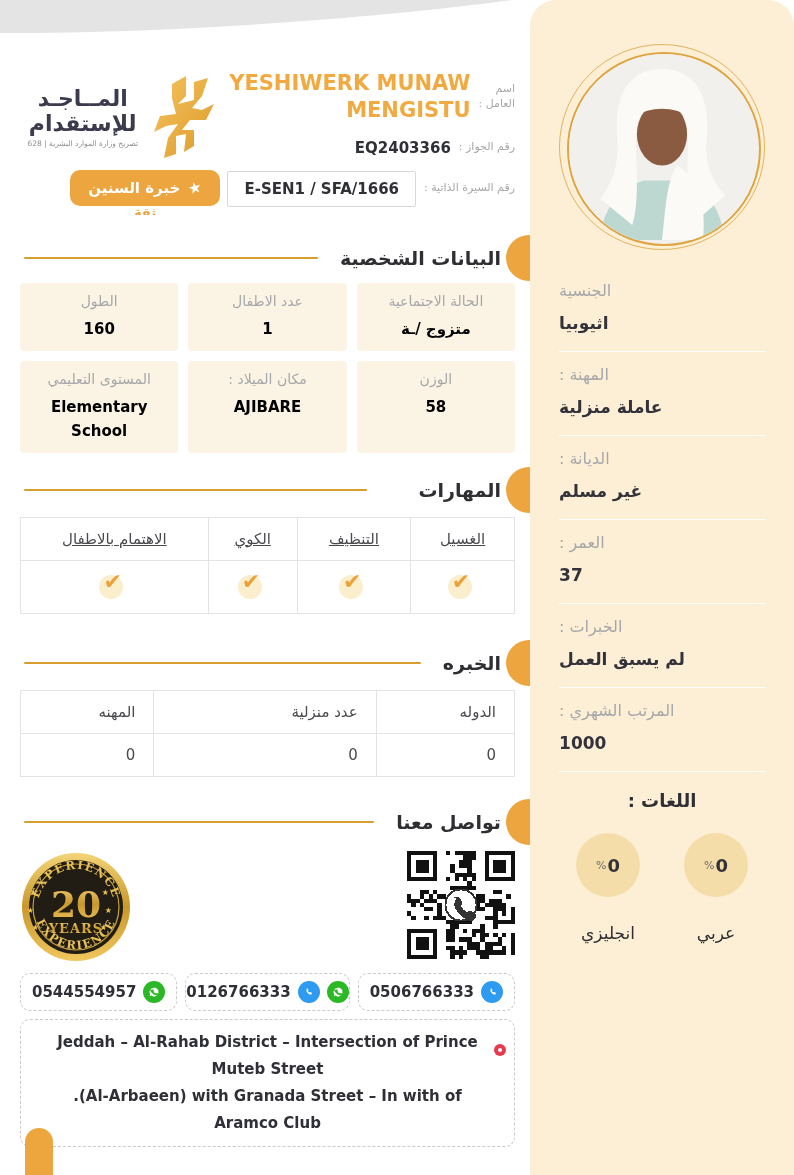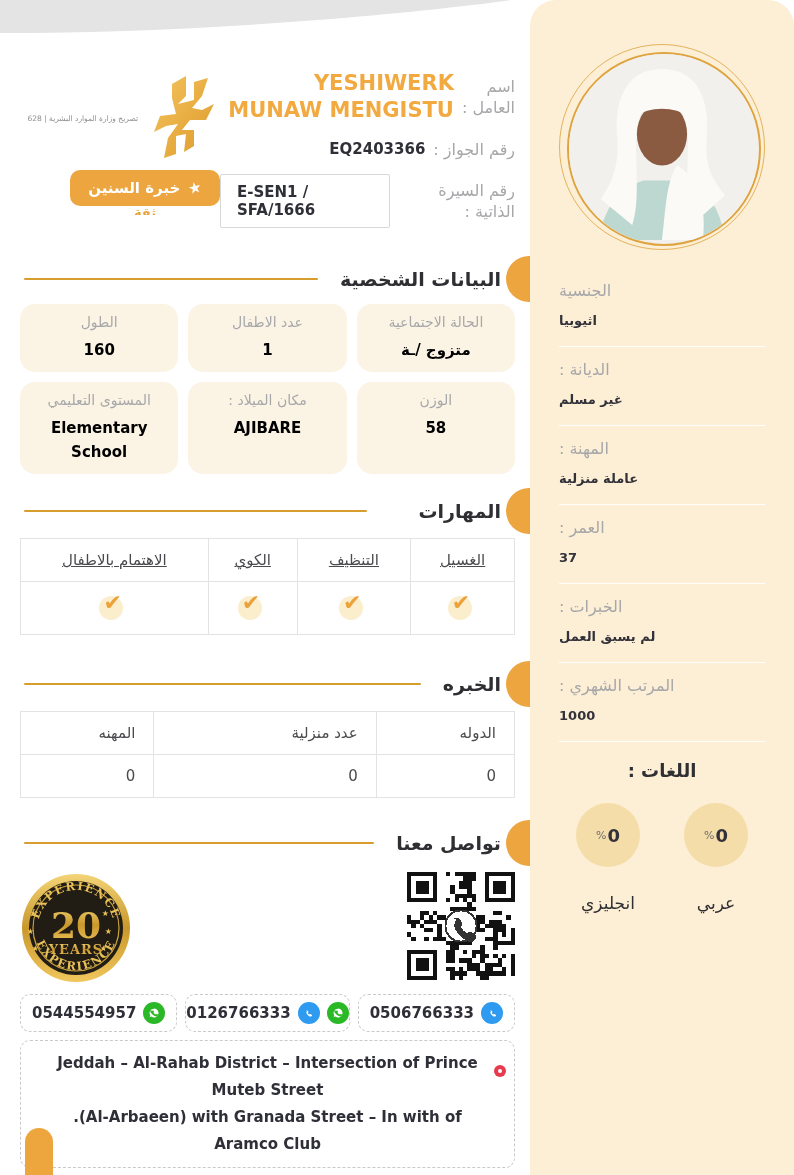--- a/index.html
+++ b/index.html
@@ -11,38 +11,38 @@
   .side-col{position:absolute;top:0;right:0;width:264px;height:1175px;background:#fcefd5;
             border-radius:26px 26px 0 0;z-index:1;}
   .photo-wrap{position:relative;width:190px;height:190px;margin:52px auto 0;}
   .photo{position:relative;width:190px;height:190px;border-radius:50%;background:#f2f0ec;
          border:2px solid #dfa440;overflow:hidden;}
   .photo-ring{position:absolute;inset:-8px;border:1px solid #e4b25c;border-radius:50%;}
   .side-list{margin-top:26px;}
   .side-item{width:78%;margin:0 auto;text-align:left;padding:13px 0 18px;
              border-bottom:1px solid rgba(255,255,255,.9);direction:rtl;}
   .side-item .lbl{color:#a7a7aa;font-size:16px;}
-  .side-item .val{color:#33323b;font-weight:bold;font-size:13px;margin-top:13px;}
+  .side-item .val{color:#33323b;font-weight:bold;font-size:17px;margin-top:13px;}
   .langs-title{text-align:center;font-weight:bold;font-size:18px;color:#2f2f33;
                padding:18px 0 14px;direction:rtl;}
   .langs-row{display:flex;direction:rtl;justify-content:center;gap:44px;margin-top:8px;}
   .lang{display:flex;flex-direction:column;align-items:center;}
   .lang-circle{width:64px;height:64px;border-radius:50%;background:#f5dda9;display:flex;
                align-items:center;justify-content:center;direction:ltr;}
   .lang-circle .pct{font-size:11px;color:#6d6d70;margin-right:1px;}
   .lang-circle .num{font-size:18px;font-weight:bold;color:#33323b;}
   .lang-name{margin-top:26px;font-size:17px;color:#2f2f33;direction:rtl;}
   
   .main{position:absolute;top:0;left:0;width:530px;height:1175px;box-sizing:border-box;
         padding:70px 15px 0 20px;z-index:2;}
   
   .head-row{display:flex;direction:rtl;align-items:flex-start;}
   .worker{flex:1;direction:rtl;}
   .w-row{display:flex;direction:rtl;align-items:center;gap:8px;margin-bottom:14px;}
-  .w-label{color:#a7a7aa;font-size:16px;line-height:1.35;white-space:pre-line;text-align:right;}
+  .w-label{color:#a7a7aa;font-size:11px;line-height:1.35;white-space:pre-line;text-align:right;}
   .w-name{color:#f2a93f;font-weight:bold;font-size:21px;line-height:1.3;text-align:right;flex:1;}
   .w-val{font-weight:bold;font-size:15px;color:#2f2f38;}
   .w-box{border:1px solid #d8d8d8;background:#fff;padding:8px 16px;font-weight:bold;
          font-size:15px;color:#2f2f38;border-radius:2px;direction:ltr;}
   .logo-block{width:200px;margin-top:4px;}
   .logo-top{display:flex;align-items:center;gap:4px;}
   .wordmark{font-weight:bold;color:#3b3b4d;font-size:22px;line-height:1.15;text-align:center;direction:rtl;}
   .license{font-size:7.5px;color:#8e8e95;text-align:center;margin-top:3px;direction:rtl;letter-spacing:.5px;}
   .exp-btn{margin-top:10px;width:150px;height:36px;background:#eda53f;border-radius:10px;
            display:flex;direction:rtl;align-items:center;justify-content:center;gap:8px;
@@ -51,21 +51,21 @@
   .exp-sub{width:150px;height:9px;overflow:hidden;text-align:center;color:#e8a43c;
            font-weight:bold;font-size:13px;line-height:14px;}
   
   .sec-head{position:relative;display:flex;direction:rtl;align-items:center;margin-top:26px;}
   .sec-title{font-weight:bold;font-size:19px;color:#2f2f33;margin-left:6px;padding-right:14px;}
   .sec-line{flex:1;height:2px;background:#d79e2e;border-radius:2px;margin-right:16px;margin-left:4px;}
   .half-circle{position:absolute;right:-15px;top:50%;transform:translateY(-50%);
                width:24px;height:46px;background:#eda53f;border-radius:24px 0 0 24px;}
   
   .cards{display:grid;direction:rtl;grid-template-columns:repeat(3,1fr);gap:10px;margin-top:14px;}
-  .card{background:#fbf4e4;border-radius:15px;text-align:center;padding:10px 6px;box-sizing:border-box;}
+  .card{background:#fbf4e4;border-radius:4px;text-align:center;padding:10px 6px;box-sizing:border-box;}
   .card.r1{min-height:62px;} .card.r2{min-height:88px;}
   .card .lbl{color:#a7a7aa;font-size:14px;}
   .card .val{font-weight:bold;font-size:15px;color:#000000;margin-top:8px;line-height:1.6;}
   
   table.tbl{width:100%;border-collapse:collapse;direction:rtl;margin-top:16px;}
   table.tbl th,table.tbl td{border:1px solid #e3e3e3;font-weight:normal;color:#4a4a4e;
         font-size:15px;padding:12px 18px;text-align:right;background:#fff;}
   table.skills th{text-align:center;text-decoration:underline;}
   table.skills td{text-align:center;padding:10px;}
   .check{position:relative;display:inline-block;width:30px;height:28px;}
@@ -115,26 +115,26 @@
         </svg>
       </div>
     </div>
 
     <div class="side-list">
       <div class="side-item">
         <div class="lbl">الجنسية</div>
         <div class="val">اثيوبيا</div>
       </div>
       <div class="side-item">
+        <div class="lbl">المهنة :</div>
+        <div class="val">عاملة منزلية</div>
+      </div>
+      <div class="side-item">
         <div class="lbl">الديانة :</div>
         <div class="val">غير مسلم</div>
-      </div>
-      <div class="side-item">
-        <div class="lbl">المهنة :</div>
-        <div class="val">عاملة منزلية</div>
       </div>
       <div class="side-item">
         <div class="lbl">العمر :</div>
         <div class="val">37</div>
       </div>
       <div class="side-item">
         <div class="lbl">الخبرات :</div>
         <div class="val">لم يسبق العمل</div>
       </div>
       <div class="side-item">
@@ -186,20 +186,24 @@
           <svg width="78" height="86" viewBox="0 0 78 86">
             <defs>
                 <linearGradient id="g1" x1="0" y1="0" x2="1" y2="1">
               <stop offset="0" stop-color="#f4c45e"></stop>
                   <stop offset="1" stop-color="#dd9a2b"></stop>
             </linearGradient>
               </defs>
             <path d="M30 10 L44 2 L44 22 L36 30 L52 26 L52 8 L66 4 L60 22 L50 34 L60 36 L72 30 L64 46 L48 46 L40 56 L52 56 L52 72 L42 78 L44 60 L34 62 L34 80 L22 84 L26 64 L36 50 L24 52 L12 58 L18 42 L34 40 L30 24 Z" fill="url(#g1)"></path>
           </svg>
           <div>
+            <div class="wordmark">
+              <div>المــاجـد</div>
+              <div>للإستقدام</div>
+            </div>
             <div class="license">تصريح وزارة الموارد البشرية | 628</div>
           </div>
         </div>
         <div class="exp-btn">
           <span class="star">★</span>
           <span>خبرة السنين</span>
         </div>
         <div class="exp-sub">ثقة</div>
       </div>
     </div>

